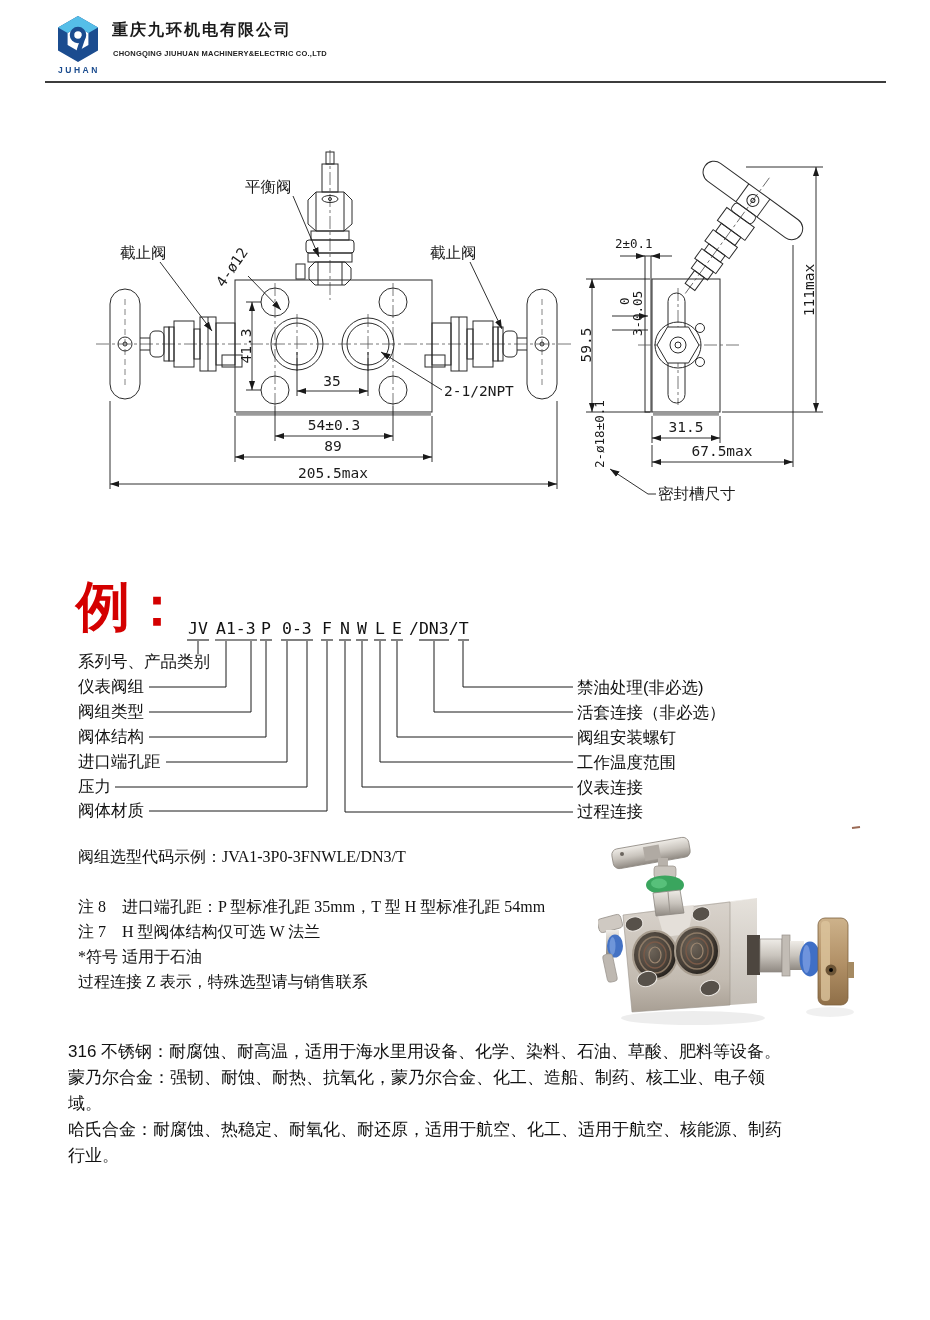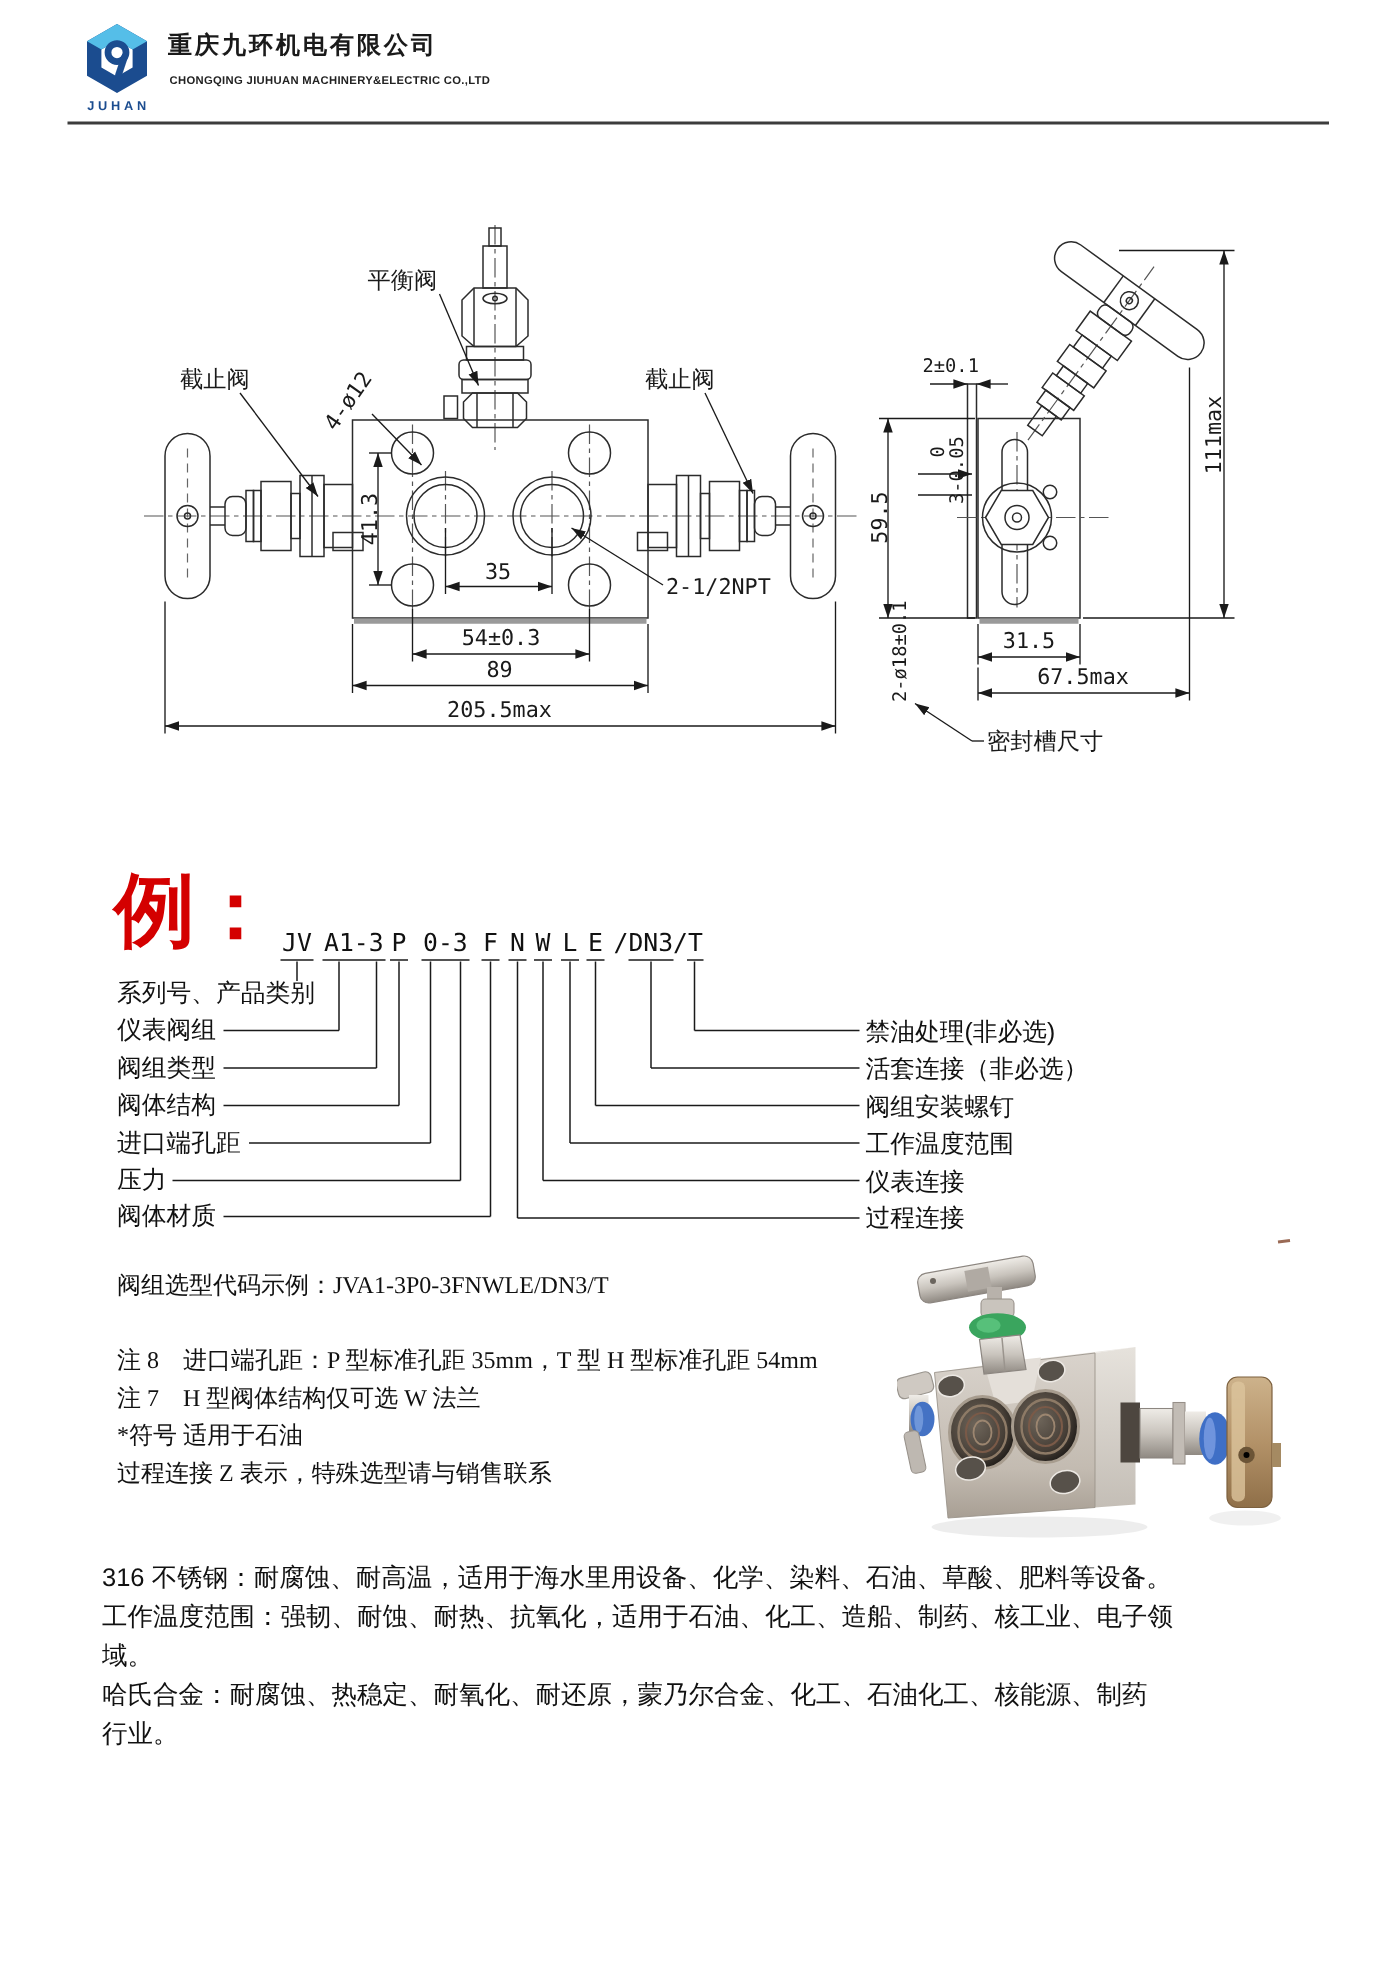--- a/index.html
+++ b/index.html
@@ -419,18 +419,18 @@
       <ellipse cx="208.5" cy="137" rx="4" ry="14" fill="#6f94dd"></ellipse>
       <rect x="220" y="96" width="30" height="87" rx="7" fill="url(#gBronze)" stroke="#7c603e" stroke-width="0.8"></rect>
       <rect x="223" y="99" width="9" height="80" rx="4" fill="#dcc49c" opacity="0.8"></rect>
       <circle cx="233" cy="148" r="5.5" fill="#6b5436"></circle>
       <circle cx="233" cy="148" r="2" fill="#3f3show120"></circle>
       <rect x="250" y="140" width="6" height="16" fill="#a58a62"></rect>
     </g>
   </svg>
 
   <div class="matline" style="top:1040px">316 不锈钢：耐腐蚀、耐高温，适用于海水里用设备、化学、染料、石油、草酸、肥料等设备。</div>
-  <div class="matline" style="top:1066px">工作温度范围：强韧、耐蚀、耐热、抗氧化，适用于石油、化工、造船、制药、核工业、电子领</div>
+  <div class="matline" style="top:1066px">蒙乃尔合金：强韧、耐蚀、耐热、抗氧化，蒙乃尔合金、化工、造船、制药、核工业、电子领</div>
   <div class="matline" style="top:1092px">域。</div>
-  <div class="matline" style="top:1118px">哈氏合金：耐腐蚀、热稳定、耐氧化、耐还原，蒙乃尔合金、化工、石油化工、核能源、制药</div>
+  <div class="matline" style="top:1118px">哈氏合金：耐腐蚀、热稳定、耐氧化、耐还原，适用于航空、化工、适用于航空、核能源、制药</div>
   <div class="matline" style="top:1144px">行业。</div>
 
 </div>
 
 </body></html>

